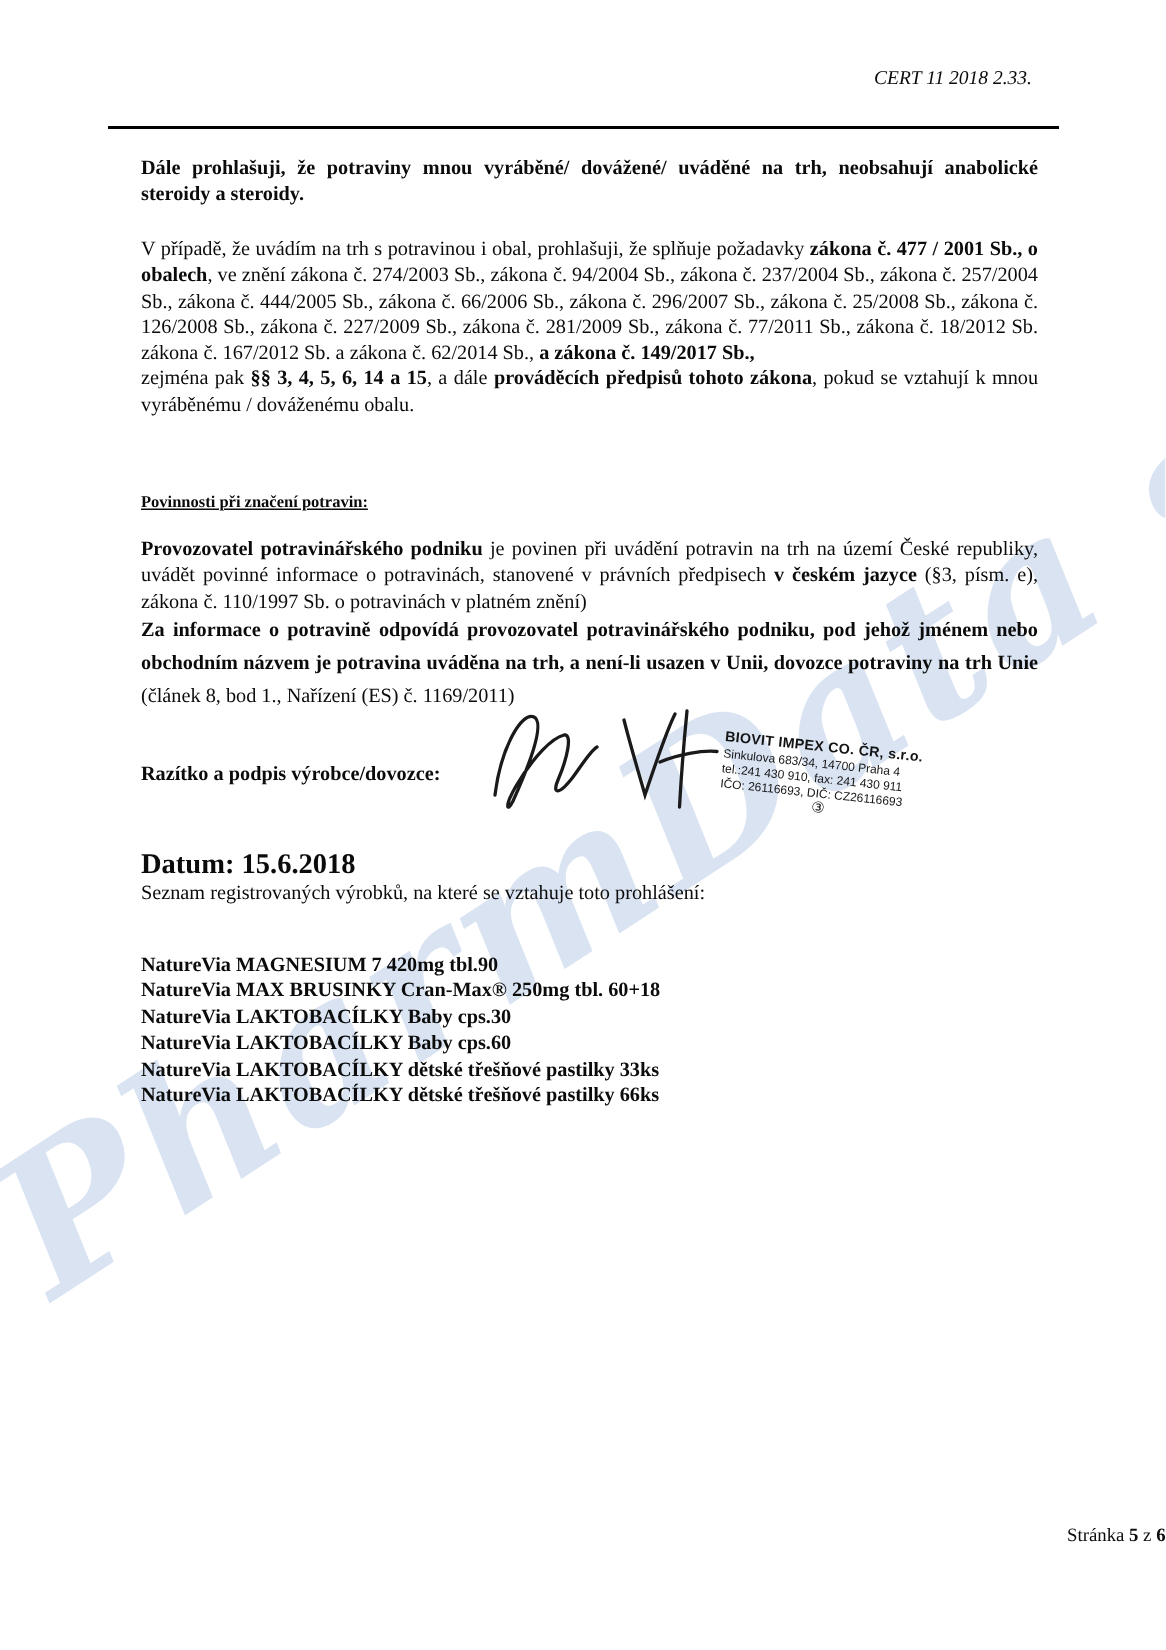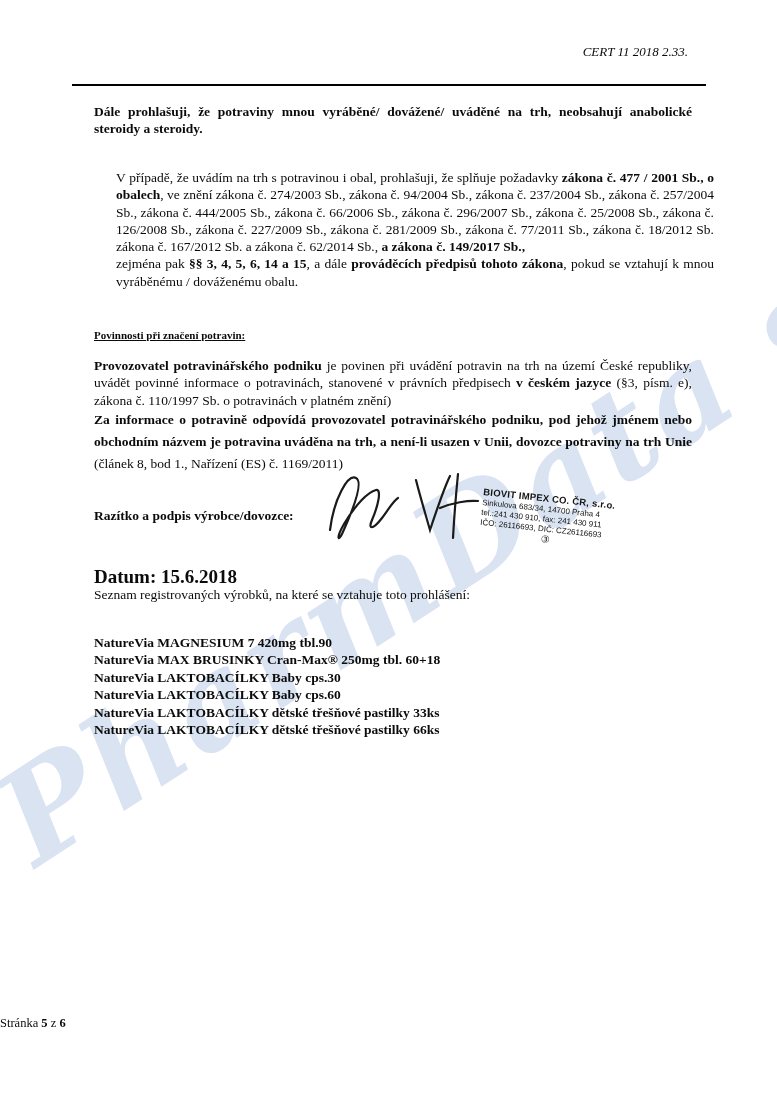--- a/index.html
+++ b/index.html
@@ -41,21 +41,21 @@
     width: 634px; height: 2px;
     background: #000;
   }
   .para {
     left: 94px; width: 598px;
     font-size: 13.5px;
     line-height: 17.3px;
     text-align: justify;
   }
   .para-anabolic { top: 103px; font-weight: bold; }
-  .para-packaging { top: 169px; margin-left: 22px; }
+  .para-packaging { top: 157px; }
   .heading-labeling {
     top: 329px; left: 94px;
     font-size: 11px;
     font-weight: bold;
     text-decoration: underline;
   }
   .para-labeling { top: 357px; }
   .spaced { line-height: 22px; }
   .sig-label { top: 508px; left: 94px; font-size: 13.5px; font-weight: bold; }
   .signature-svg { top: 468px; left: 322px; }
@@ -70,21 +70,21 @@
     color: #141414;
   }
   .stamp-name { font-size: 9.5px; font-weight: bold; line-height: 12px; letter-spacing: 0.2px; }
   .stamp-circle { margin-left: 62px; font-size: 10px; }
   .datum { top: 566px; left: 94px; font-size: 19px; font-weight: bold; }
   .list-heading { top: 587px; left: 94px; font-size: 13.5px; font-weight: normal; }
   .products { top: 634px; left: 94px; font-size: 13.5px; font-weight: bold; line-height: 17.4px; }
   .footer {
     top: 1016px; left: 0;
     width: 777px;
-    text-align: left;
+    text-align: right;
     font-size: 12.5px;
   }
 </style>
 </head>
 <body>
 
 <div class="page">
 
   <div class="watermark">PharmData s.r.o.</div>
 

